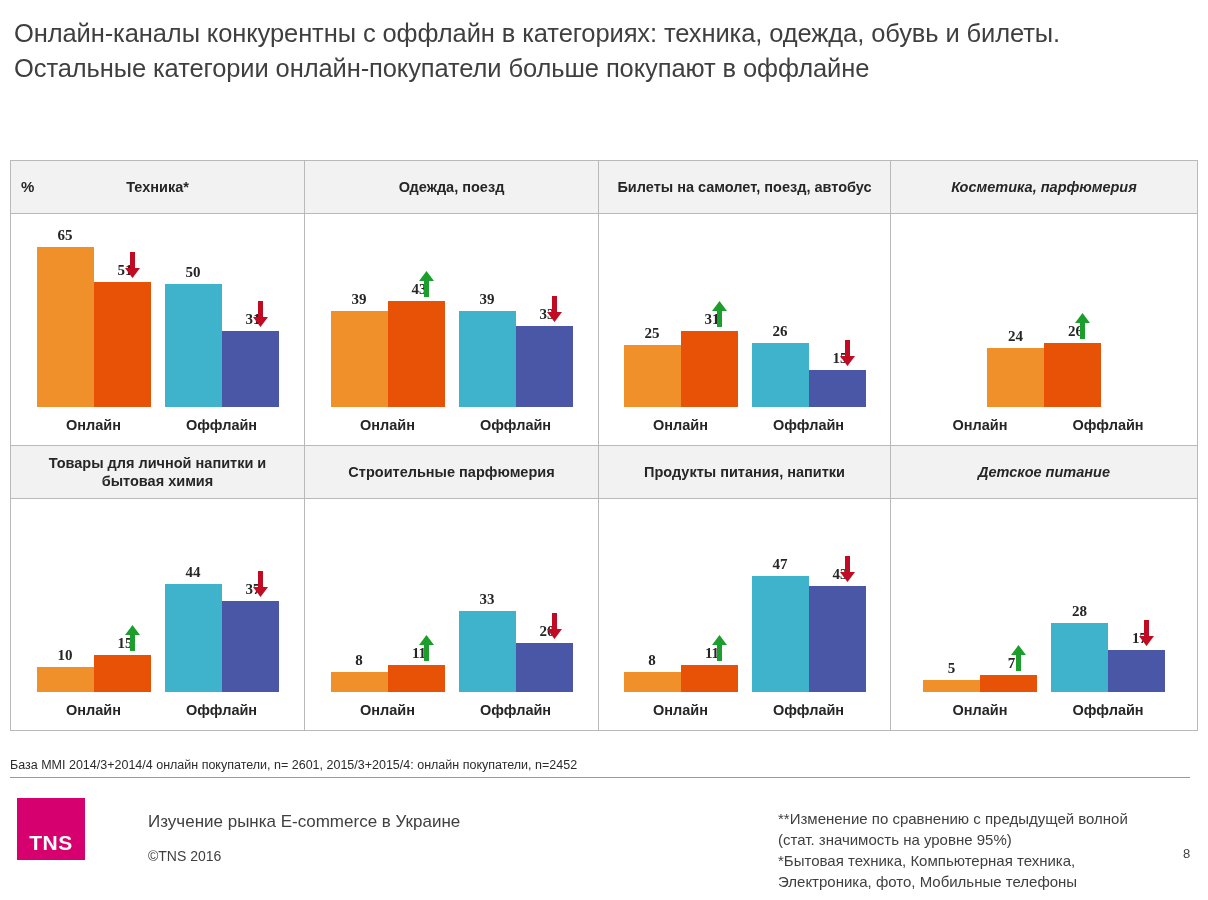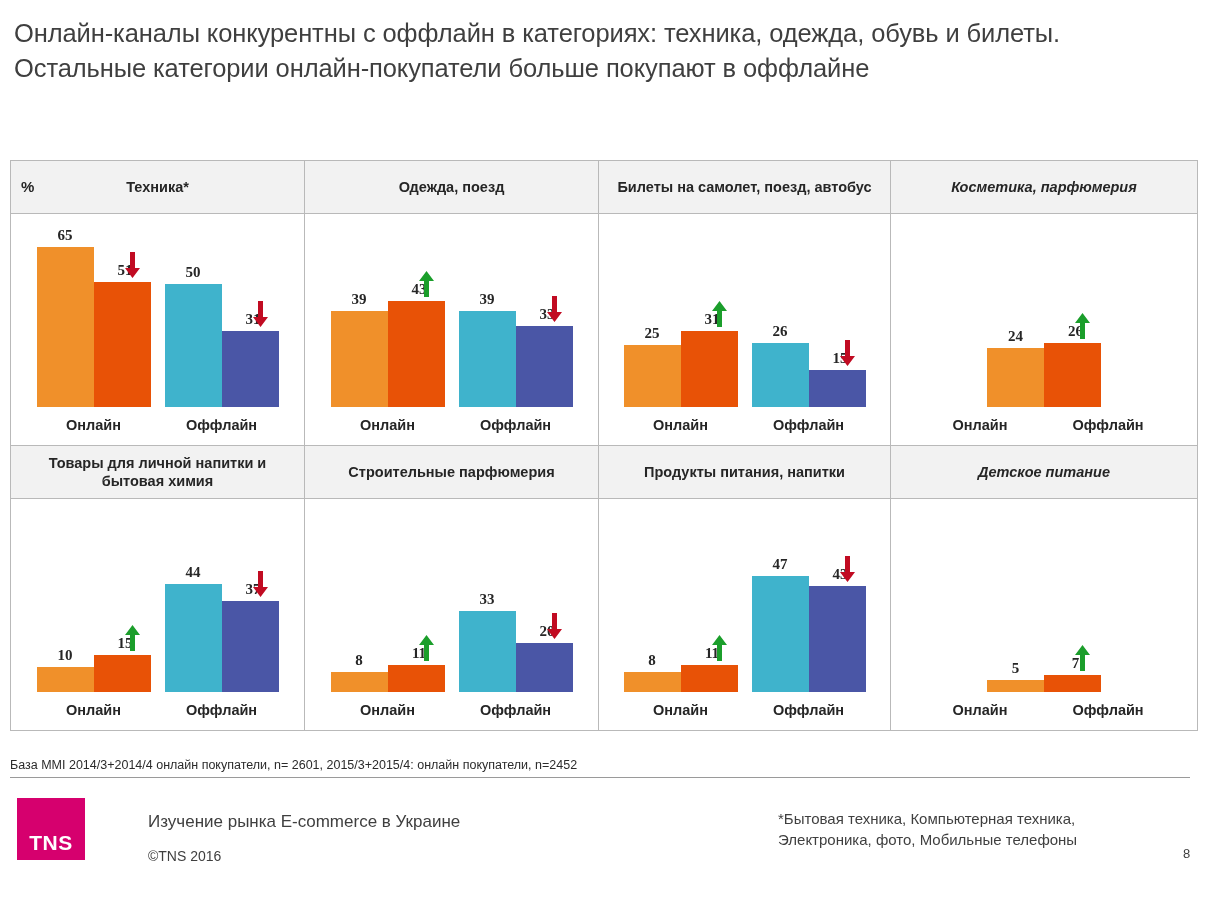--- a/index.html
+++ b/index.html
@@ -539,36 +539,52 @@
               <div class="bar-wrap has-arrow">
                 <div class="bar-label" style="bottom: 20px;">7</div>
                 <div class="bar" style="height: 17px; background: rgb(232, 82, 6);"></div>
                 <div class="arrow" style="bottom: 21px; left: 30px;">
                   <svg width="17" height="26" viewBox="0 0 17 26">
                     <path d="M8.5 0 L16 10 L11 10 L11 26 L6 26 L6 10 L1 10 Z" fill="#1B9E2B"></path>
                   </svg>
                 </div>
               </div>
             </div>
+            <div class="bargroup grp-offline">
+              <div class="bar-wrap">
+                <div class="bar-label" style="bottom: 72px;">28</div>
+                <div class="bar" style="height: 69px; background: rgb(63, 179, 204);"></div>
+              </div>
+              <div class="bar-wrap has-arrow">
+                <div class="bar-label" style="bottom: 45px;">17</div>
+                <div class="bar" style="height: 42px; background: rgb(74, 86, 166);"></div>
+                <div class="arrow" style="bottom: 46px; left: 30px;">
+                  <svg width="17" height="26" viewBox="0 0 17 26">
+                    <path d="M8.5 26 L16 16 L11 16 L11 0 L6 0 L6 16 L1 16 Z" fill="#C10B22"></path>
+                  </svg>
+                </div>
+              </div>
+            </div>
           </div>
         </div>
         <div class="axis-labels">
           <div class="al online">Онлайн</div>
           <div class="al offline">Оффлайн</div>
         </div>
       </div>
     </div>
   </div>
 
 <div id="base-note">База MMI 2014/3+2014/4 онлайн покупатели, n= 2601, 2015/3+2015/4: онлайн покупатели, n=2452</div>
 
 <div id="tns-logo">
   <div class="tns-text">TNS</div>
 </div>
 
 <div id="study-title">Изучение рынка E-commerce в Украине</div>
 <div id="copyright">©TNS 2016</div>
 
 <div id="footnotes">
+  <div>**Изменение по сравнению с предыдущей волной (стат. значимость на уровне 95%)</div>
   <div>*Бытовая техника, Компьютерная техника, Электроника, фото, Мобильные телефоны</div>
 </div>
 
 <div id="page-number">8</div>
 
 </body></html>

